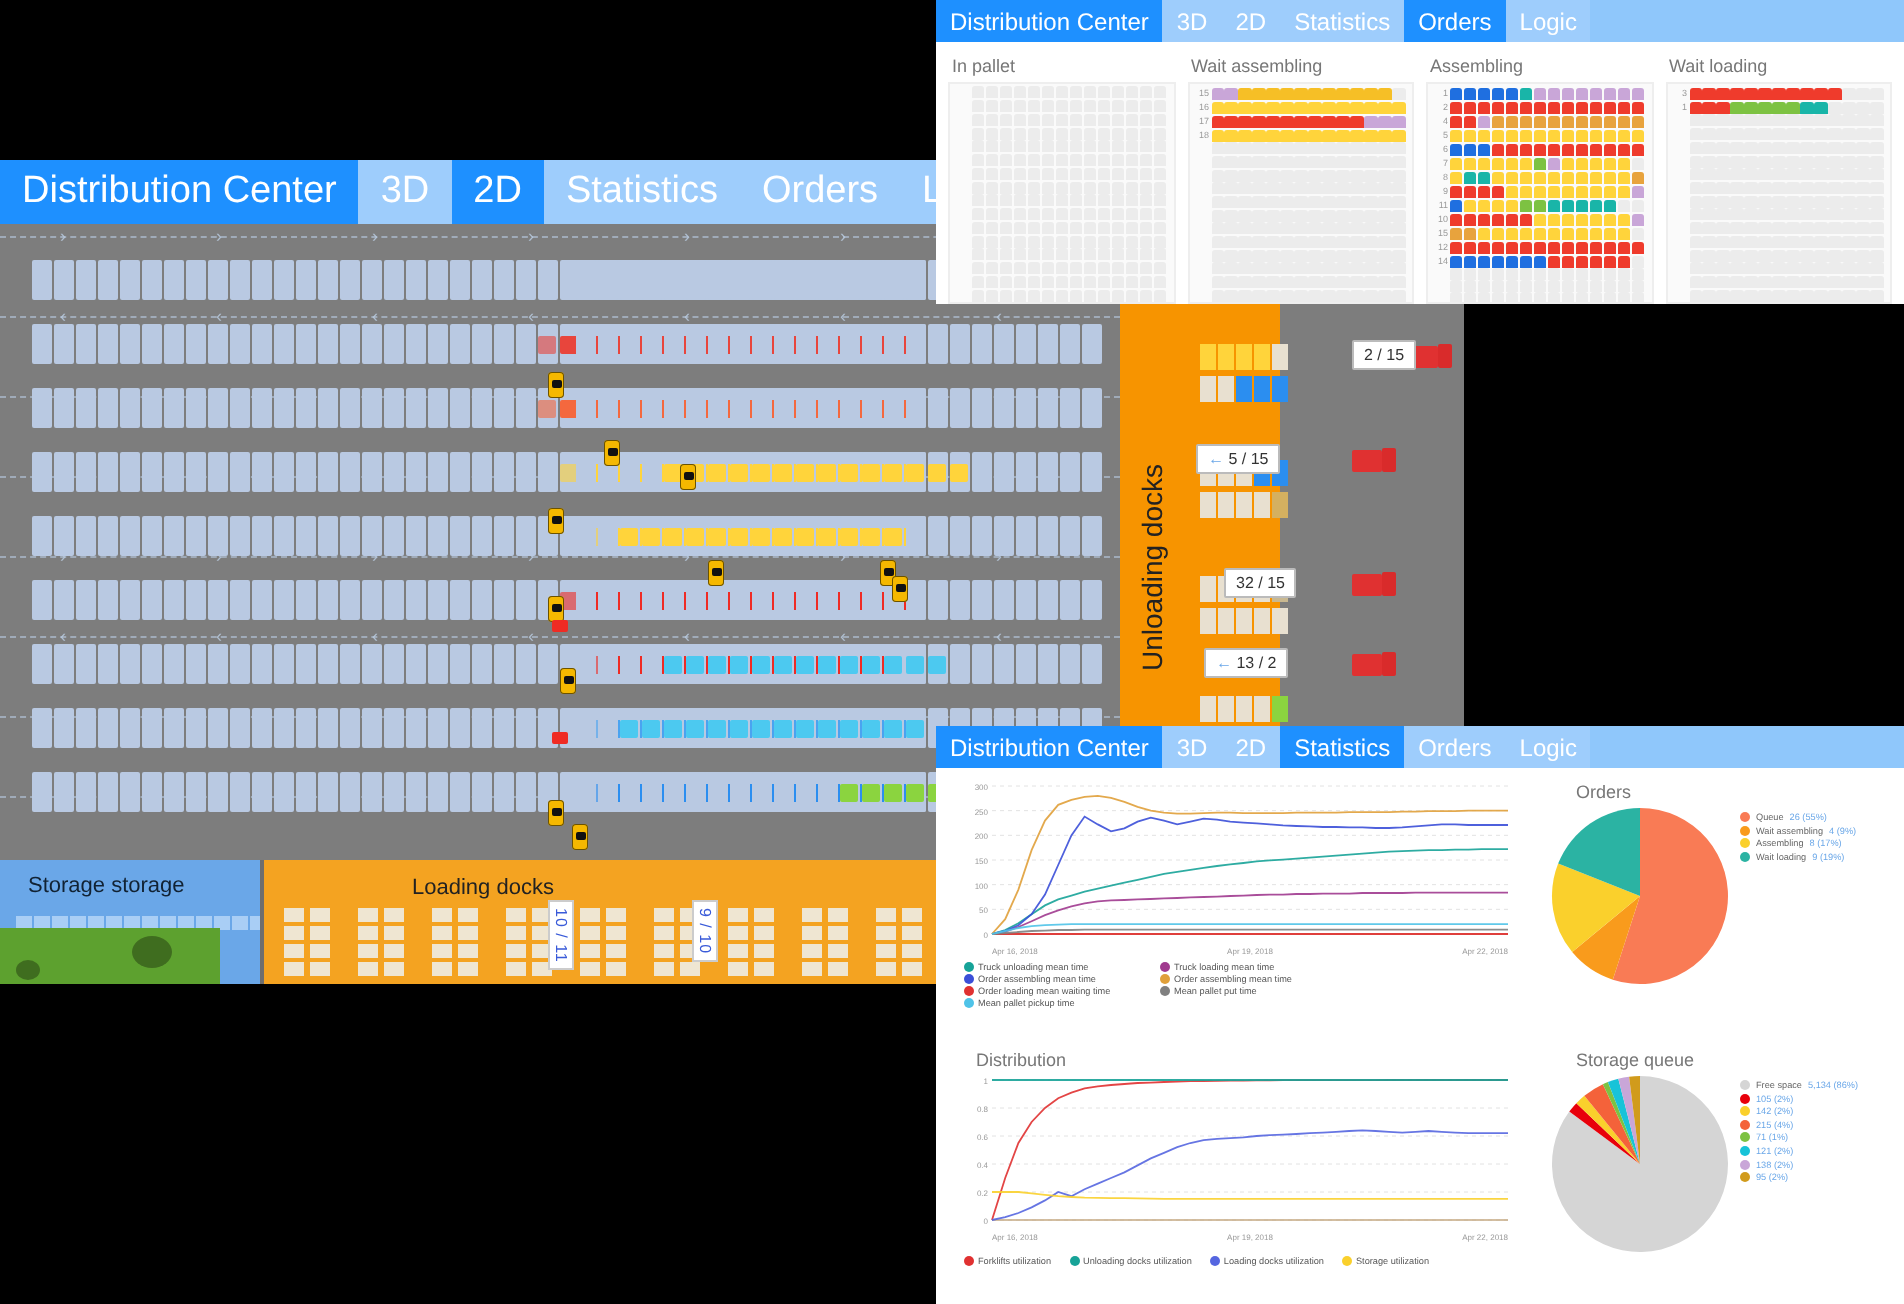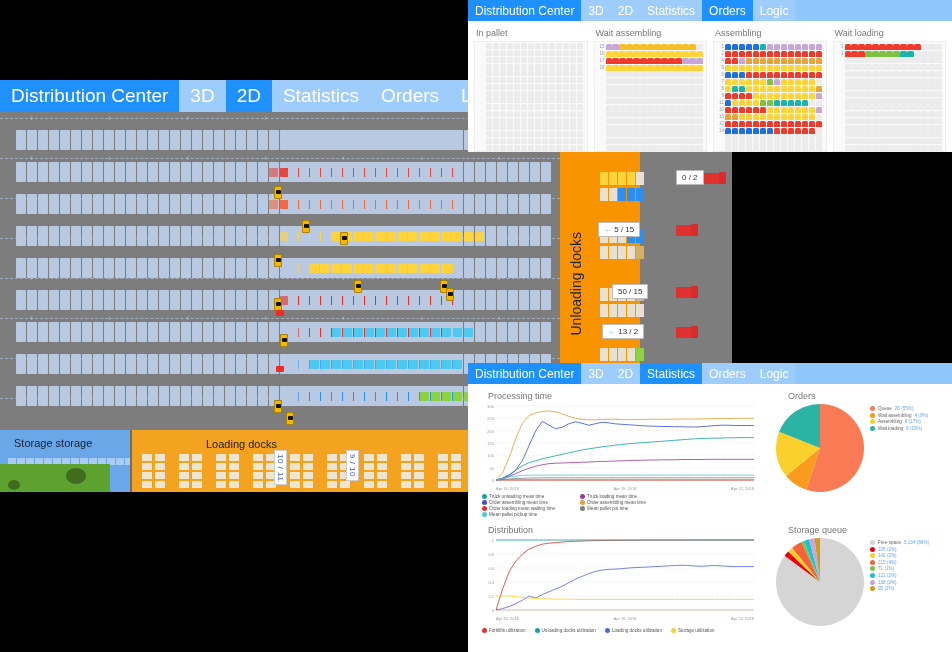--- a/index.html
+++ b/index.html
@@ -1312,31 +1312,31 @@
       <div style="position: absolute; left: 636px; top: 252px; width: 8px; height: 13px; background: rgb(232, 224, 208);"></div>
       <div style="position: absolute; left: 600px; top: 296px; width: 8px; height: 13px; background: rgb(232, 224, 208);"></div>
       <div style="position: absolute; left: 609px; top: 296px; width: 8px; height: 13px; background: rgb(232, 224, 208);"></div>
       <div style="position: absolute; left: 618px; top: 296px; width: 8px; height: 13px; background: rgb(232, 224, 208);"></div>
       <div style="position: absolute; left: 627px; top: 296px; width: 8px; height: 13px; background: rgb(232, 224, 208);"></div>
       <div style="position: absolute; left: 636px; top: 296px; width: 8px; height: 13px; background: rgb(232, 224, 208);"></div>
       <div class="truck" style="left: 704px; top: 60px;">
         <div class="box"></div>
         <div class="cab"></div>
       </div>
-      <div class="tlabel" style="left: 676px; top: 58px;"><span>0 / 2</span></div>
+      <div class="tlabel" style="left: 676px; top: 58px;"><span>2 / 15</span></div>
       <div class="truck" style="left: 676px; top: 112px;">
         <div class="box"></div>
         <div class="cab"></div>
       </div>
       <div class="tlabel" style="left: 598px; top: 110px;"><span class="arr">← </span><span>5 / 15</span></div>
       <div class="truck" style="left: 676px; top: 174px;">
         <div class="box"></div>
         <div class="cab"></div>
       </div>
-      <div class="tlabel" style="left: 612px; top: 172px;"><span>50 / 15</span></div>
+      <div class="tlabel" style="left: 612px; top: 172px;"><span>32 / 15</span></div>
       <div class="truck" style="left: 676px; top: 214px;">
         <div class="box"></div>
         <div class="cab"></div>
       </div>
       <div class="tlabel" style="left: 602px; top: 212px;"><span class="arr">← </span><span>13 / 2</span></div>
       <div class="grass" style="left: 0px; top: 352px; width: 110px; height: 28px;"></div>
       <div class="bush" style="left: 66px; top: 356px; width: 20px; height: 16px;"></div>
       <div class="bush" style="left: 8px; top: 368px; width: 12px; height: 10px;"></div>
     </div>
 </div>
@@ -2596,21 +2596,20 @@
     <div class="brand">Distribution Center</div>
     <div class="mi alt">3D</div>
     <div class="mi alt">2D</div>
     <div class="mi sel">Statistics</div>
     <div class="mi alt">Orders</div>
     <div class="mi alt">Logic</div>
     <div class="filler"></div>
   </div>
   <div class="stats-body">
     <div class="panel">
-      <div class="panel-title">Processing time</div>
       <div class="plot" id="plot-processing">
           <svg width="286" height="92">
             <line x1="22" x2="280" y1="78" y2="78" stroke="#e2e2e2" stroke-width="0.5" stroke-dasharray="2,2"></line>
             <text x="20" y="80" text-anchor="end" font-size="4" fill="#999" font-family="&quot;Liberation Sans&quot;,sans-serif">0</text>
             <line x1="22" x2="280" y1="65.66666666666667" y2="65.66666666666667" stroke="#e2e2e2" stroke-width="0.5" stroke-dasharray="2,2"></line>
             <text x="20" y="67.66666666666667" text-anchor="end" font-size="4" fill="#999" font-family="&quot;Liberation Sans&quot;,sans-serif">50</text>
             <line x1="22" x2="280" y1="53.333333333333336" y2="53.333333333333336" stroke="#e2e2e2" stroke-width="0.5" stroke-dasharray="2,2"></line>
             <text x="20" y="55.333333333333336" text-anchor="end" font-size="4" fill="#999" font-family="&quot;Liberation Sans&quot;,sans-serif">100</text>
             <line x1="22" x2="280" y1="41" y2="41" stroke="#e2e2e2" stroke-width="0.5" stroke-dasharray="2,2"></line>
             <text x="20" y="43" text-anchor="end" font-size="4" fill="#999" font-family="&quot;Liberation Sans&quot;,sans-serif">150</text>

